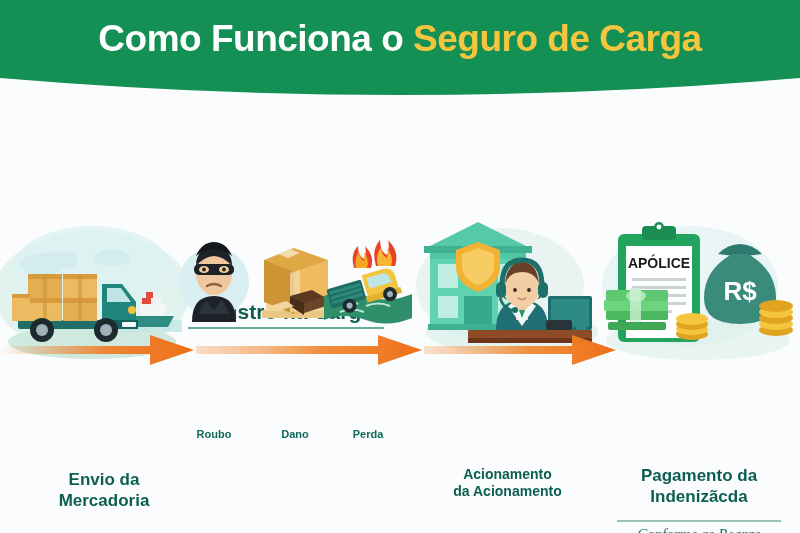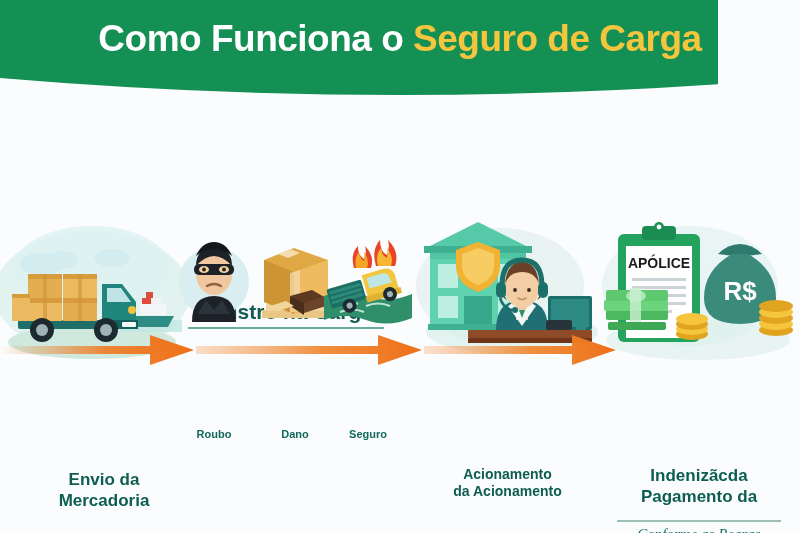--- a/index.html
+++ b/index.html
@@ -12,21 +12,21 @@
   }
   .poster {
     position:relative;
     width:800px; height:533px;
     background:#fbfcfd;
   }
 
   
   .header {
     position:absolute; left:0; top:0;
-    width:718px; height:108px;
+    width:800px; height:108px;
     overflow:hidden;
   }
   .header-bg {
     position:absolute; left:0; top:0;
     width:800px; height:108px;
   }
   .header-title {
     position:absolute; left:0; top:18px;
     width:800px;
     text-align:center;
@@ -242,21 +242,21 @@
         <path d="M46,40 h22 q8,0 10,8 v16 h-32 z" fill="#f2c63f"></path>
         <path d="M50,44 h16 q5,0 6,5 l1,6 h-23 z" fill="#bfe6e6"></path>
         <rect x="44" y="62" width="36" height="6" fill="#e0b231"></rect>
 
         <circle cx="26" cy="66" r="7" fill="#1d2b31"></circle>
         <circle cx="26" cy="66" r="3" fill="#9fb2b8"></circle>
         <circle cx="68" cy="66" r="7" fill="#1d2b31"></circle>
         <circle cx="68" cy="66" r="3" fill="#9fb2b8"></circle>
       </g>
     </svg>
-    <div class="risk-label" style="left:320px; width:96px;">Seguro</div>
+    <div class="risk-label" style="left:320px; width:96px;">Perda</div>
 
     <svg class="scene" style="left:420px; top:104px;" width="176" height="145">
       <ellipse cx="92" cy="120" rx="86" ry="22" fill="#d8efe9" opacity=".7"></ellipse>
 
       <g>
         <path d="M6,36 l52,-26 52,26 z" fill="#55c9a8"></path>
         <rect x="4" y="34" width="108" height="7" fill="#3fb192"></rect>
         <rect x="10" y="41" width="96" height="74" fill="#5fd2b0"></rect>
         <rect x="10" y="41" width="96" height="6" fill="#49bd9b" opacity=".6"></rect>
 
@@ -382,21 +382,21 @@
     <div class="label label-step1">
       <div>Envio da Mercadoria</div>
     </div>
 
     <div class="label label-step3">
       <div>Acionamento</div>
       <div>da Acionamento</div>
     </div>
 
     <div class="label label-step4">
+      <div>Pagamento da</div>
       <div>Indenizãcda</div>
-      <div>Pagamento da</div>
     </div>
 
     <div class="sub-rule"></div>
     <div class="subnote">Conforme as Regras</div>
 
   </div>
 </div>
 
 </body></html>

